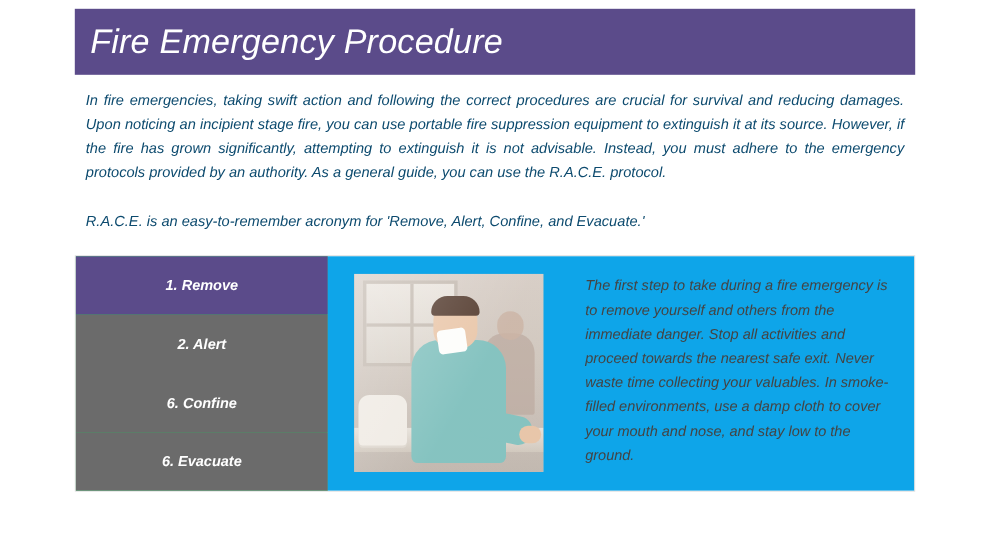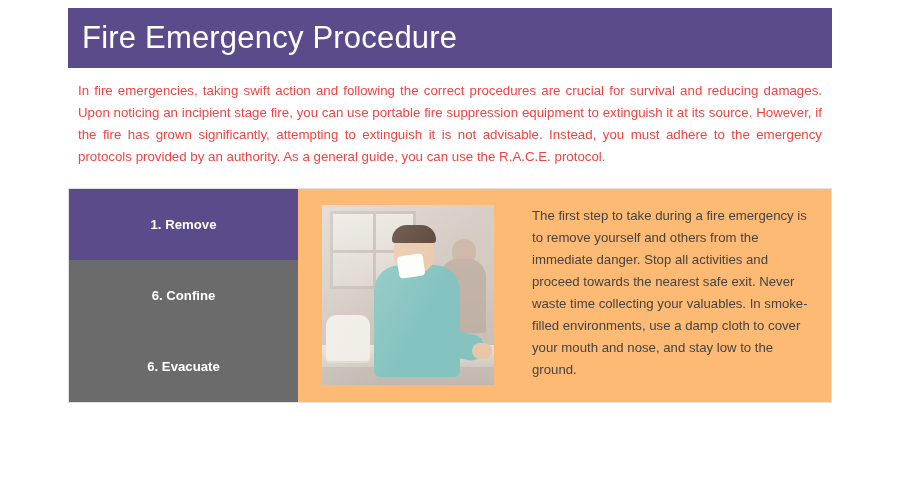--- a/index.html
+++ b/index.html
@@ -11,20 +11,21 @@
     height: 504px;
     background: #ffffff;
     font-family: "Liberation Sans", sans-serif;
     overflow: hidden;
   }
   .page {
     position: relative;
     width: 900px;
     height: 500px;
     background: #ffffff;
+    font-style: italic;
   }
   .content {
     position: absolute;
     left: 68px;
     top: 8px;
     width: 764px;
   }
   .title-bar {
     background: #5b4b8a;
     height: 60px;
@@ -39,21 +40,21 @@
     font-size: 31px;
     font-weight: normal;
     letter-spacing: 0.2px;
     line-height: 1.1;
   }
   .intro {
     padding: 12px 10px 0 10px;
   }
   .intro p {
     margin: 0 0 0 0;
-    color: #ef4444;
+    color: #0c4a6e;
     font-size: 13.3px;
     line-height: 22px;
     text-align: justify;
   }
   .intro p.second {
     margin-top: 22px;
     text-align: left;
   }
   .race-box {
     margin: 20px 0 0 0;
@@ -84,21 +85,21 @@
     user-select: none;
   }
   .tab.active {
     background: #5b4b8a;
   }
   .panel {
     flex: 1 1 auto;
     display: flex;
     padding: 16px 22px 16px 24px;
     box-sizing: border-box;
-    background: #fdba74;
+    background: #0ea5e9;
   }
   .photo {
     width: 172px;
     height: 180px;
     flex: 0 0 172px;
     position: relative;
     overflow: hidden;
     background: #cfc7c0;
     border: 0;
   }
@@ -250,27 +251,31 @@
 
 <div class="page">
   <div class="content">
 
     <div class="title-bar">
       <h1>Fire Emergency Procedure</h1>
     </div>
 
     <div class="intro">
       <p class="first">In fire emergencies, taking swift action and following the correct procedures are crucial for survival and reducing damages. Upon noticing an incipient stage fire, you can use portable fire suppression equipment to extinguish it at its source. However, if the fire has grown significantly, attempting to extinguish it is not advisable. Instead, you must adhere to the emergency protocols provided by an authority. As a general guide, you can use the R.A.C.E. protocol.</p>
+      <p class="second">R.A.C.E. is an easy-to-remember acronym for 'Remove, Alert, Confine, and Evacuate.'</p>
     </div>
 
     <div class="race-box">
 
       <div class="tabs">
         <div class="tab active">
           <span>1. Remove</span>
+        </div>
+        <div class="tab">
+          <span>2. Alert</span>
         </div>
         <div class="tab">
           <span>6. Confine</span>
         </div>
         <div class="tab">
           <span>6. Evacuate</span>
         </div>
       </div>
 
       <div class="panel">

